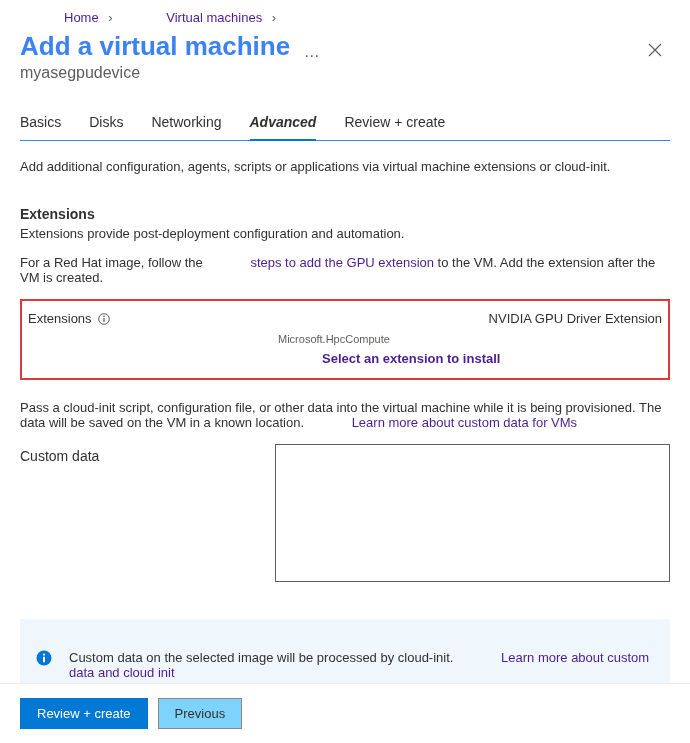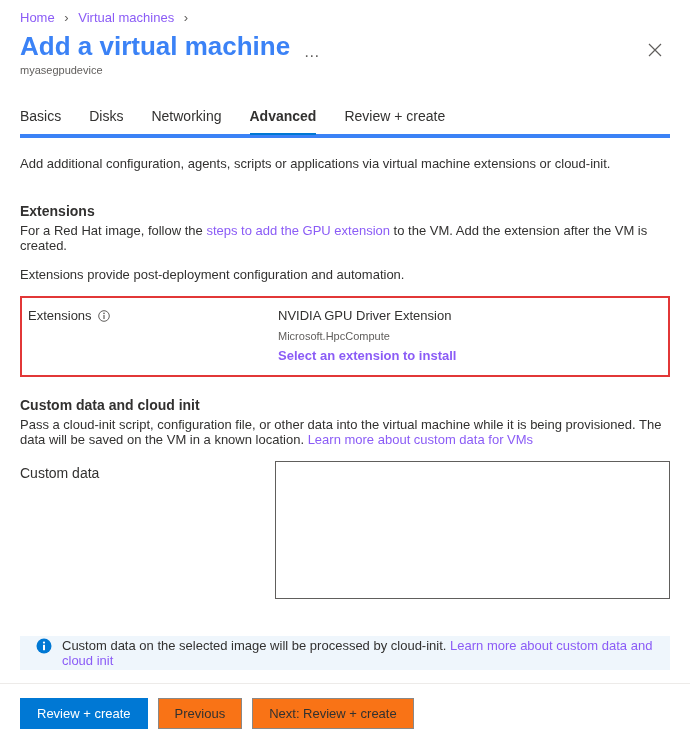--- a/index.html
+++ b/index.html
@@ -7,21 +7,21 @@
       font-family: "Segoe UI", -apple-system, BlinkMacSystemFont, sans-serif;
       font-size: 13px;
       color: #323130;
       background: #fff;
       width: 690px;
       height: 743px;
       overflow: hidden;
       display: flex;
       flex-direction: column;
     }
-    a { color: #8b5cf6; text-decoration: none; cursor: pointer; }
+    a { color: #4c1d95; text-decoration: none; cursor: pointer; margin-left: 44px; }
 
     .breadcrumb {
       padding: 10px 20px 4px 20px;
       font-size: 13px;
     }
     .breadcrumb .sep { color: #605e5c; margin: 0 6px; }
     .breadcrumb .sep::before { content: "\203A"; }
 
     .title-row {
       display: flex;
@@ -38,47 +38,48 @@
     .title-more {
       display: inline-block;
       margin-left: 10px;
       color: #605e5c;
       font-size: 16px;
       letter-spacing: 2px;
       cursor: pointer;
       vertical-align: middle;
     }
     .subtitle {
-      font-size: 11px;
+      font-size: 16px;
       color: #605e5c;
       margin-top: 2px;
     }
     .close-btn {
       font-size: 18px;
       color: #605e5c;
       cursor: pointer;
       padding: 4px 8px;
       margin-top: 6px;
     }
 
     .tabs {
       display: flex;
-      border-bottom: 4px solid #3b82f6;
+      border-bottom: 1px solid #3b82f6;
       margin: 24px 20px 0 20px;
     }
     .tab {
       padding: 8px 0 10px 0;
       margin-right: 28px;
       font-size: 14px;
       color: #323130;
       cursor: pointer;
       position: relative;
     }
     .tab.active {
       font-weight: 600;
+      font-style: italic;
     }
     .tab.active::after {
       content: "";
       position: absolute;
       left: 0; right: 0; bottom: -1px;
       height: 2px;
       background: #0078d4;
     }
 
     .content {
@@ -105,21 +106,21 @@
       display: flex;
       align-items: center;
       font-size: 13px;
     }
     .info-icon {
       display: inline-flex;
       margin-left: 6px;
       color: #605e5c;
     }
     .ext-value-col { flex: 1; }
-    .ext-name { font-size: 13px; color: #323130; }
+    .ext-name { font-size: 13px; color: #323130; text-align: right; }
     .ext-publisher { font-size: 11px; color: #605e5c; margin-top: 7px; }
     .ext-select-link { font-size: 13px; margin-top: 6px; display: inline-block; font-weight: bold; }
 
     .two-col {
       display: flex;
       margin-top: 8px;
       margin-bottom: 24px;
     }
     .label-col {
       width: 255px;
@@ -132,44 +133,45 @@
       height: 138px;
       border: 1px solid #605e5c;
       resize: none;
       font-family: inherit;
       font-size: 13px;
       padding: 6px;
     }
 
     .infobox {
       background: #eff6fc;
-      padding: 2px 16px;
+      padding: 31px 16px;
       display: flex;
       align-items: flex-start;
       font-size: 13px;
       margin-top: 34px;
+      gap: 7px;
     }
     .infobox .info-badge {
       flex-shrink: 0;
       margin-right: 10px;
       color: #0078d4;
     }
 
     .footer {
       border-top: 1px solid #edebe9;
       padding: 14px 20px;
       display: flex;
       gap: 10px;
     }
     .btn {
       font-family: inherit;
       font-size: 13px;
       padding: 7px 16px;
       border: 1px solid #8a8886;
-      background: #f97316;
+      background: #7dd3fc;
       color: #323130;
       cursor: pointer;
     }
     .btn.primary {
       background: #0078d4;
       border-color: #0078d4;
       color: #fff;
     }
   </style>
 </head>
@@ -200,24 +202,24 @@
   <div class="tab">Disks</div>
   <div class="tab">Networking</div>
   <div class="tab active">Advanced</div>
   <div class="tab">Review + create</div>
 </div>
 
 <div class="content">
   <div class="intro">Add additional configuration, agents, scripts or applications via virtual machine extensions or cloud-init.</div>
 
   <div class="section-head">Extensions</div>
+  <div class="section-desc">Extensions provide post-deployment configuration and automation.</div>
   <div class="section-desc">
     <span>For a Red Hat image, follow the </span><a>steps to add the GPU extension</a><span> to the VM. Add the extension after the VM is created.</span>
   </div>
-  <div class="section-desc">Extensions provide post-deployment configuration and automation.</div>
 
   <div style="position:relative;">
     <div class="highlight-box">
       <div class="ext-row">
         <div class="ext-label-col">
           <span>Extensions</span>
           <span class="info-icon">
             <svg width="12" height="12" viewBox="0 0 12 12">
                 <circle cx="6" cy="6" r="5.3" fill="none" stroke="#605e5c" stroke-width="1"></circle>
                 <circle cx="6" cy="3.4" r="0.8" fill="#605e5c"></circle>
@@ -228,21 +230,20 @@
         <div class="ext-value-col">
           <div class="ext-name">NVIDIA GPU Driver Extension</div>
           <div class="ext-publisher">Microsoft.HpcCompute</div>
           <a class="ext-select-link">Select an extension to install</a>
         </div>
       </div>
     </div>
 
   </div>
 
-  <div class="section-head">Custom data and cloud init</div>
   <div class="section-desc">
     <span>Pass a cloud-init script, configuration file, or other data into the virtual machine while it is being provisioned. The data will be saved on the VM in a known location. </span><a>Learn more about custom data for VMs</a>
   </div>
 
   <div class="two-col">
     <div class="label-col">Custom data</div>
     <div class="field-col">
       <textarea class="custom-data" value="" style=""></textarea>
     </div>
   </div>
@@ -257,14 +258,13 @@
     </span>
     <div>
       <span>Custom data on the selected image will be processed by cloud-init. </span><a>Learn more about custom data and cloud init</a>
     </div>
   </div>
 </div>
 
 <div class="footer">
   <button class="btn primary">Review + create</button>
   <button class="btn">Previous</button>
-  <button class="btn">Next: Review + create</button>
 </div>
 
 </body></html>

